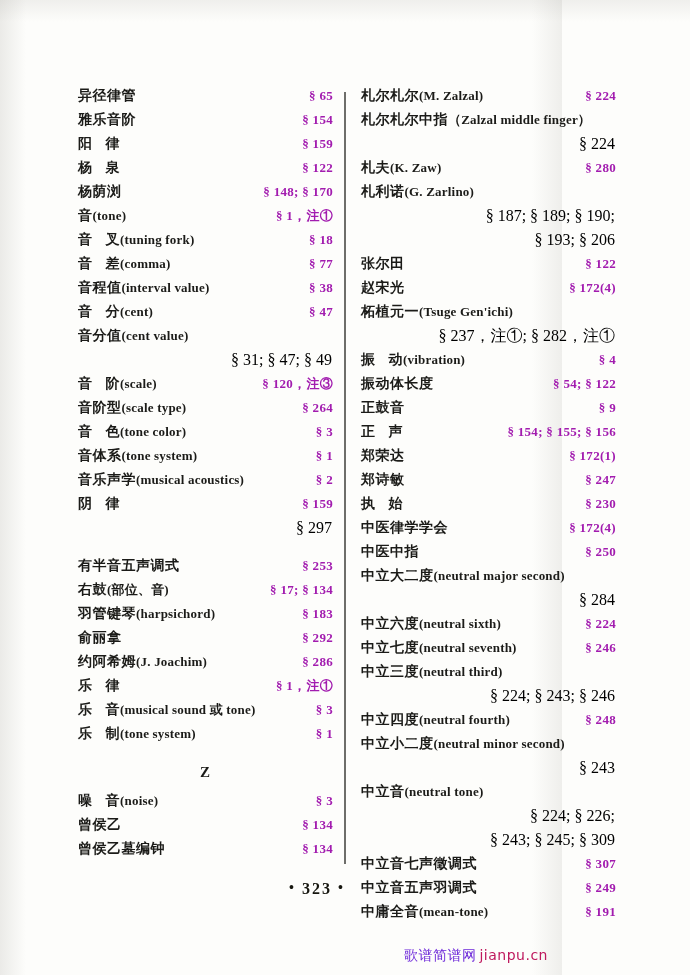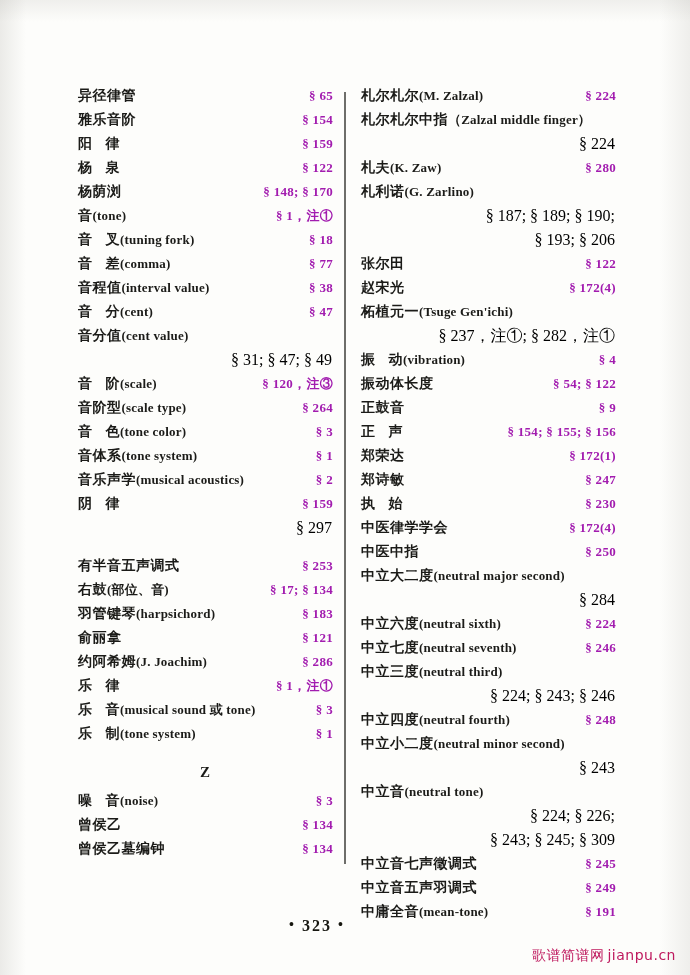--- a/index.html
+++ b/index.html
@@ -18,21 +18,21 @@
   
   #page {
     position: absolute;
     inset: 0;
     background: #fdfdfb;
   }
 
   #page-inner {
     position: absolute;
     left: 0; top: 0;
-    width: 690px;
+    width: 562px;
     height: 975px;
     border-radius: 25px;
   }
 
   
   .columns {
     position: absolute;
     left: 78px;
     top: 88px;
     width: 540px;
@@ -116,21 +116,21 @@
     font-size: 15px;
     padding: 14px 0 12px 0;
     color: #1b1b18;
     letter-spacing: 1px;
   }
 
   
   .folio {
     position: absolute;
     left: 0;
-    top: 917px;
+    top: 880px;
     width: 690px;
     text-align: center;
     padding-right: 56px;
     box-sizing: border-box;
     font-family: "Liberation Serif", "DejaVu Serif", serif;
     font-weight: 700;
     font-size: 16px;
     color: #16160f;
     letter-spacing: 2px;
   }
@@ -143,21 +143,21 @@
   
   .watermark {
     position: absolute;
     right: 14px;
     bottom: 10px;
     font-size: 14px;
     letter-spacing: .5px;
     font-family: "DejaVu Sans", "Liberation Sans", sans-serif;
     white-space: nowrap;
   }
-  .watermark .wm-cn { color: #be185d; }
+  .watermark .wm-cn { color: #6d28d9; }
   .watermark .wm-en { color: #be185d; padding-left: 3px; }
 
   
   .scan-edge-left {
     position: absolute;
     left: 0; top: 0; width: 26px; height: 975px;
     background: linear-gradient(to right, rgba(140,138,130,.16), rgba(255,255,255,0));
     pointer-events: none;
   }
   .scan-edge-top {
@@ -265,21 +265,21 @@
           <div class="entry">
             <span class="term"><span class="cn">右鼓</span><span class="en">(部位、音)</span></span>
             <span class="ref">§ 17; § 134</span>
           </div>
           <div class="entry">
             <span class="term"><span class="cn">羽管键琴</span><span class="en">(harpsichord)</span></span>
             <span class="ref">§ 183</span>
           </div>
           <div class="entry">
             <span class="term"><span class="cn">俞丽拿</span></span>
-            <span class="ref">§ 121</span>
+            <span class="ref">§ 292</span>
           </div>
           <div class="entry">
             <span class="term"><span class="cn">约阿希姆</span><span class="en">(J. Joachim)</span></span>
             <span class="ref">§ 286</span>
           </div>
           <div class="entry">
             <span class="term"><span class="cn">乐</span><span class="sp"></span><span class="cn">律</span></span>
             <span class="ref">§ 1，注①</span>
           </div>
           <div class="entry">
@@ -395,21 +395,21 @@
             <span class="term"><span class="cn">中立小二度</span><span class="en">(neutral minor second)</span></span>
           </div>
           <div class="refline">§ 243</div>
           <div class="entry solo">
             <span class="term"><span class="cn">中立音</span><span class="en">(neutral tone)</span></span>
           </div>
           <div class="refline">§ 224; § 226;</div>
           <div class="refline">§ 243; § 245; § 309</div>
           <div class="entry">
             <span class="term"><span class="cn">中立音七声徵调式</span></span>
-            <span class="ref">§ 245</span>
+            <span class="ref">§ 307</span>
           </div>
           <div class="entry">
             <span class="term"><span class="cn">中立音五声羽调式</span></span>
             <span class="ref">§ 249</span>
           </div>
           <div class="entry">
             <span class="term"><span class="cn">中庸全音</span><span class="en">(mean-tone)</span></span>
             <span class="ref">§ 191</span>
           </div>
         </div>

